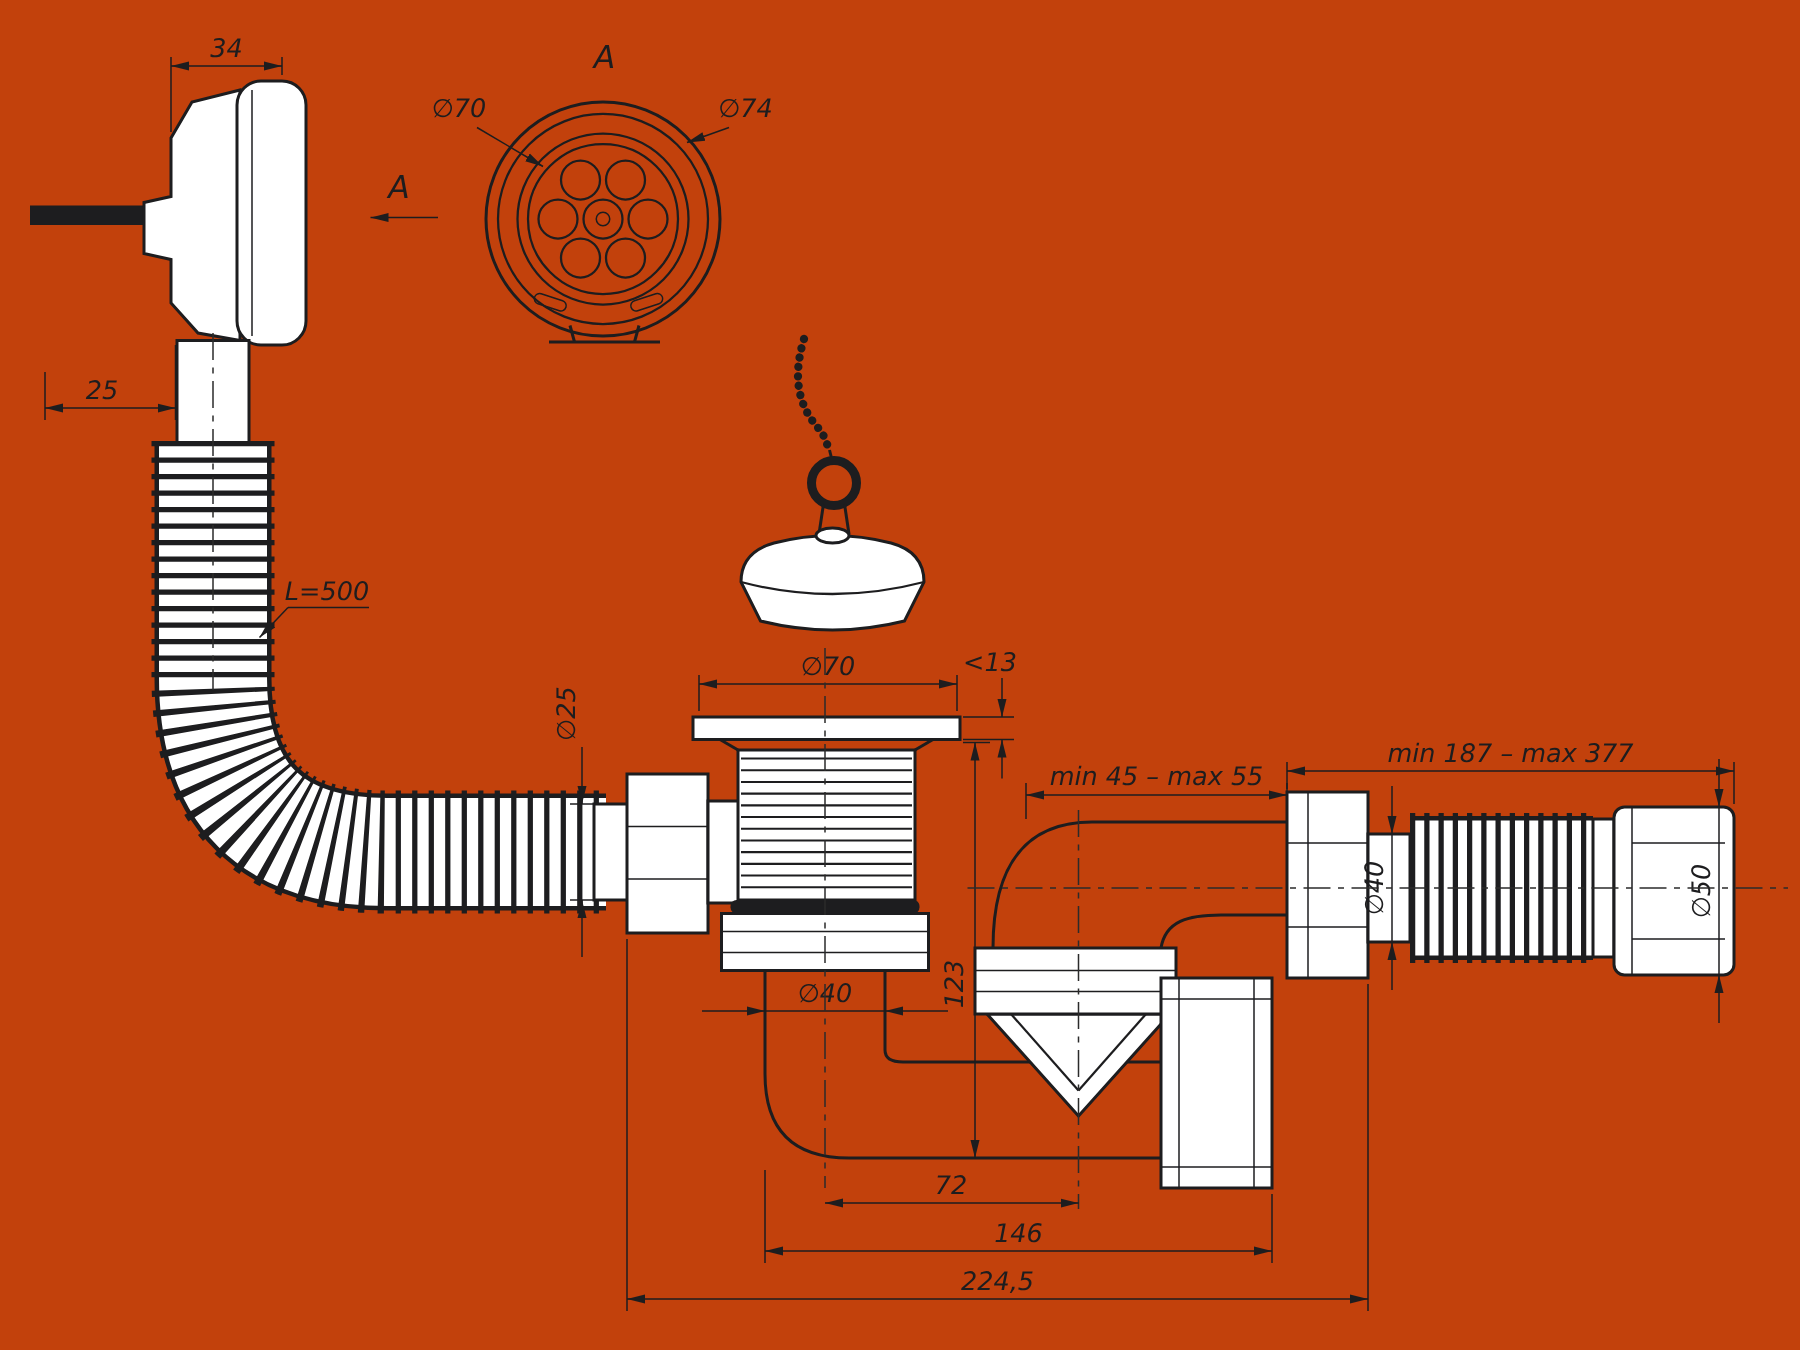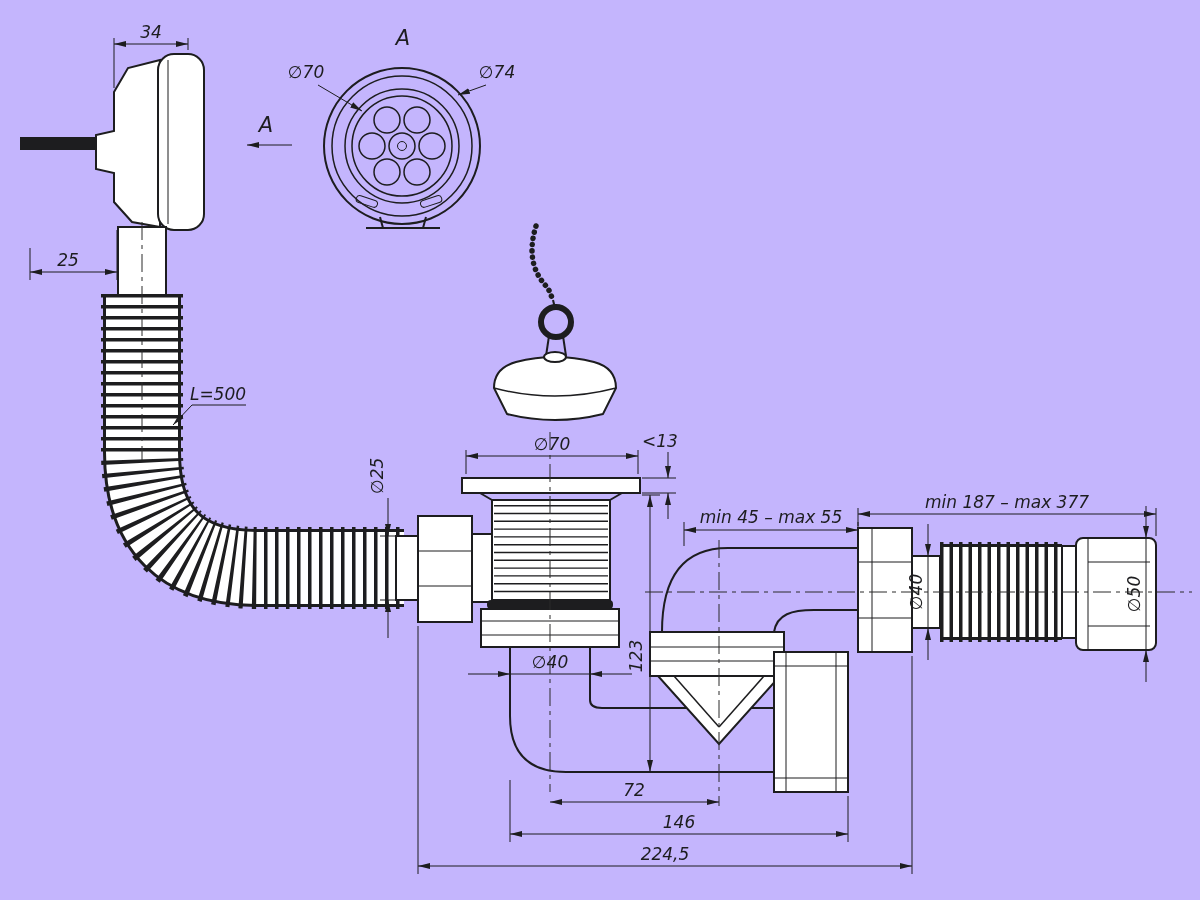--- a/index.html
+++ b/index.html
@@ -1,16 +1,16 @@
 <!DOCTYPE html>
 <html><head>
 <meta charset="utf-8">
 <style>
   html,body{margin:0;padding:0;background:#ffffff;}
-  .stage{width:1200px;height:900px;background:#c4b5fd;position:relative;overflow:hidden;}
+  .stage{width:1200px;height:900px;background:#c2410c;position:relative;overflow:hidden;}
   .ol  { fill:#ffffff; stroke:#1d1d1f; stroke-width:2; }
   .ln2 { stroke:#1d1d1f; stroke-width:2; fill:none; }
   .ln15{ stroke:#1d1d1f; stroke-width:1.5; fill:none; }
   .ln1 { stroke:#1d1d1f; stroke-width:1; fill:none; }
   .dim { stroke:#1d1d1f; stroke-width:1; fill:none; }
   .cl  { stroke:#2b2b2b; stroke-width:1; fill:none; stroke-dasharray:18 5 4 5; }
   .solid{ fill:#1d1d1f; stroke:none; }
   .txt { font-family:"DejaVu Sans", sans-serif; font-style:italic; font-size:17px; fill:#1d1d1f; }
   .big { font-size:21px; }
 </style>

